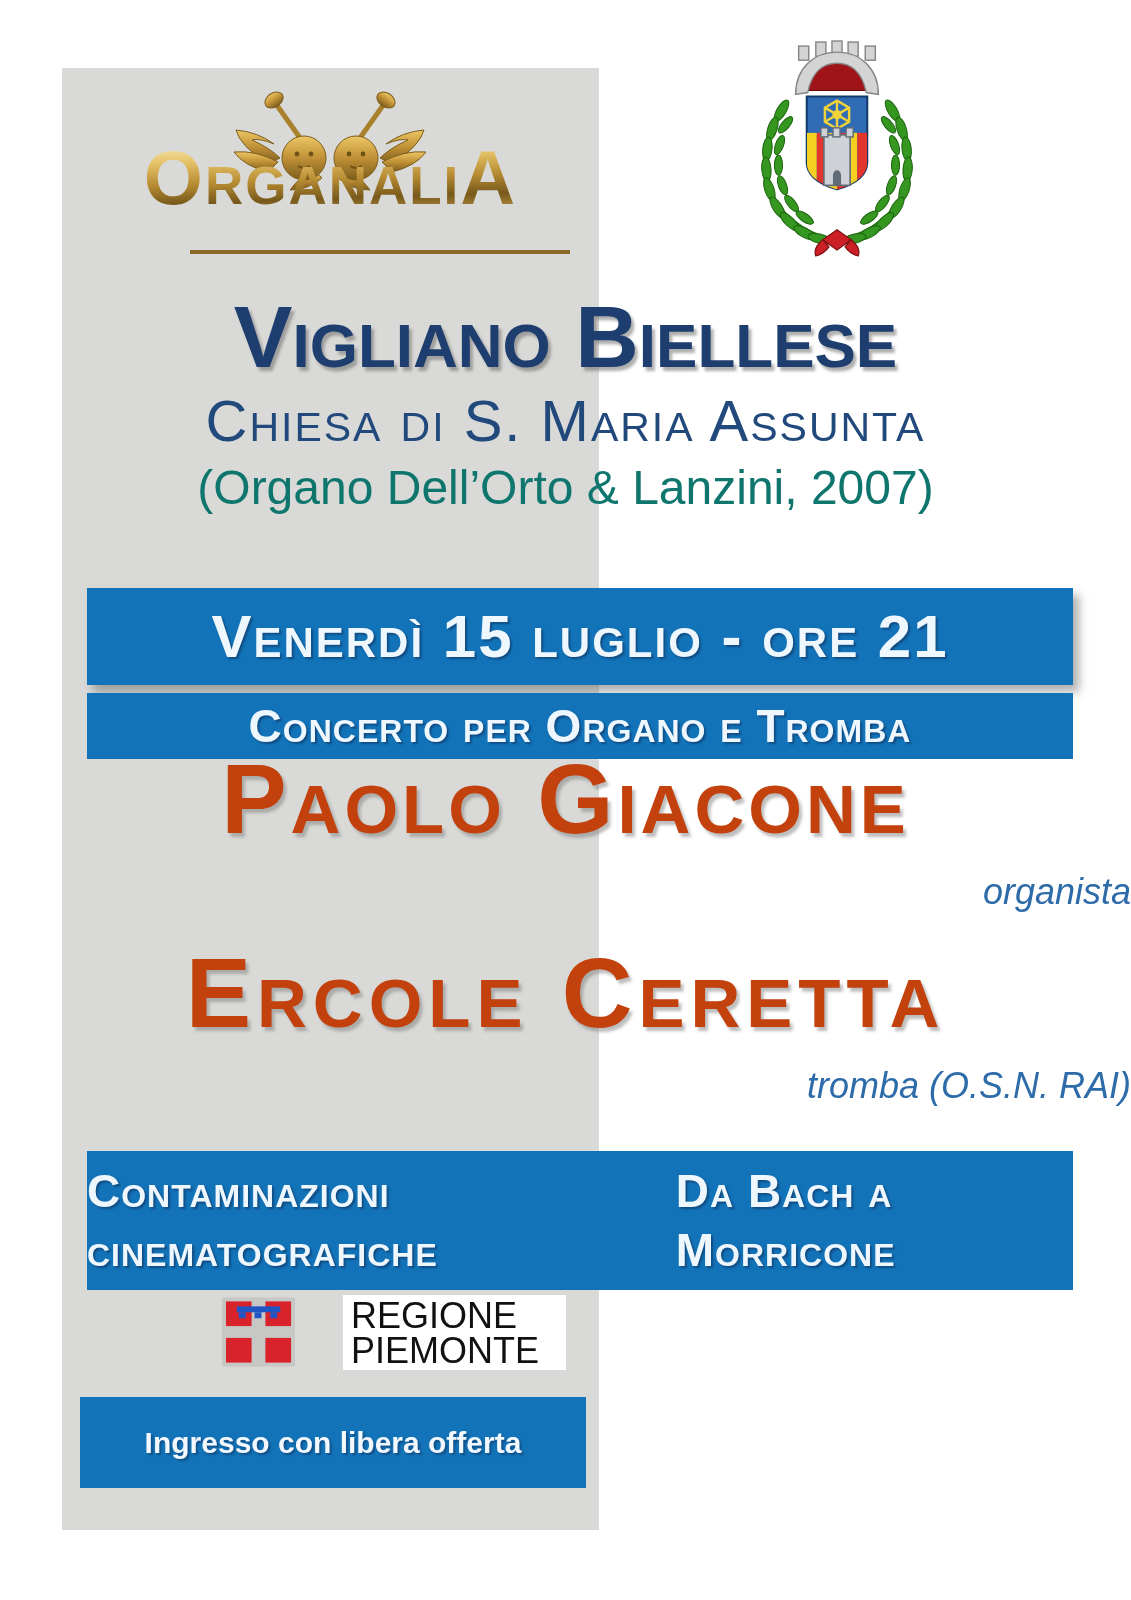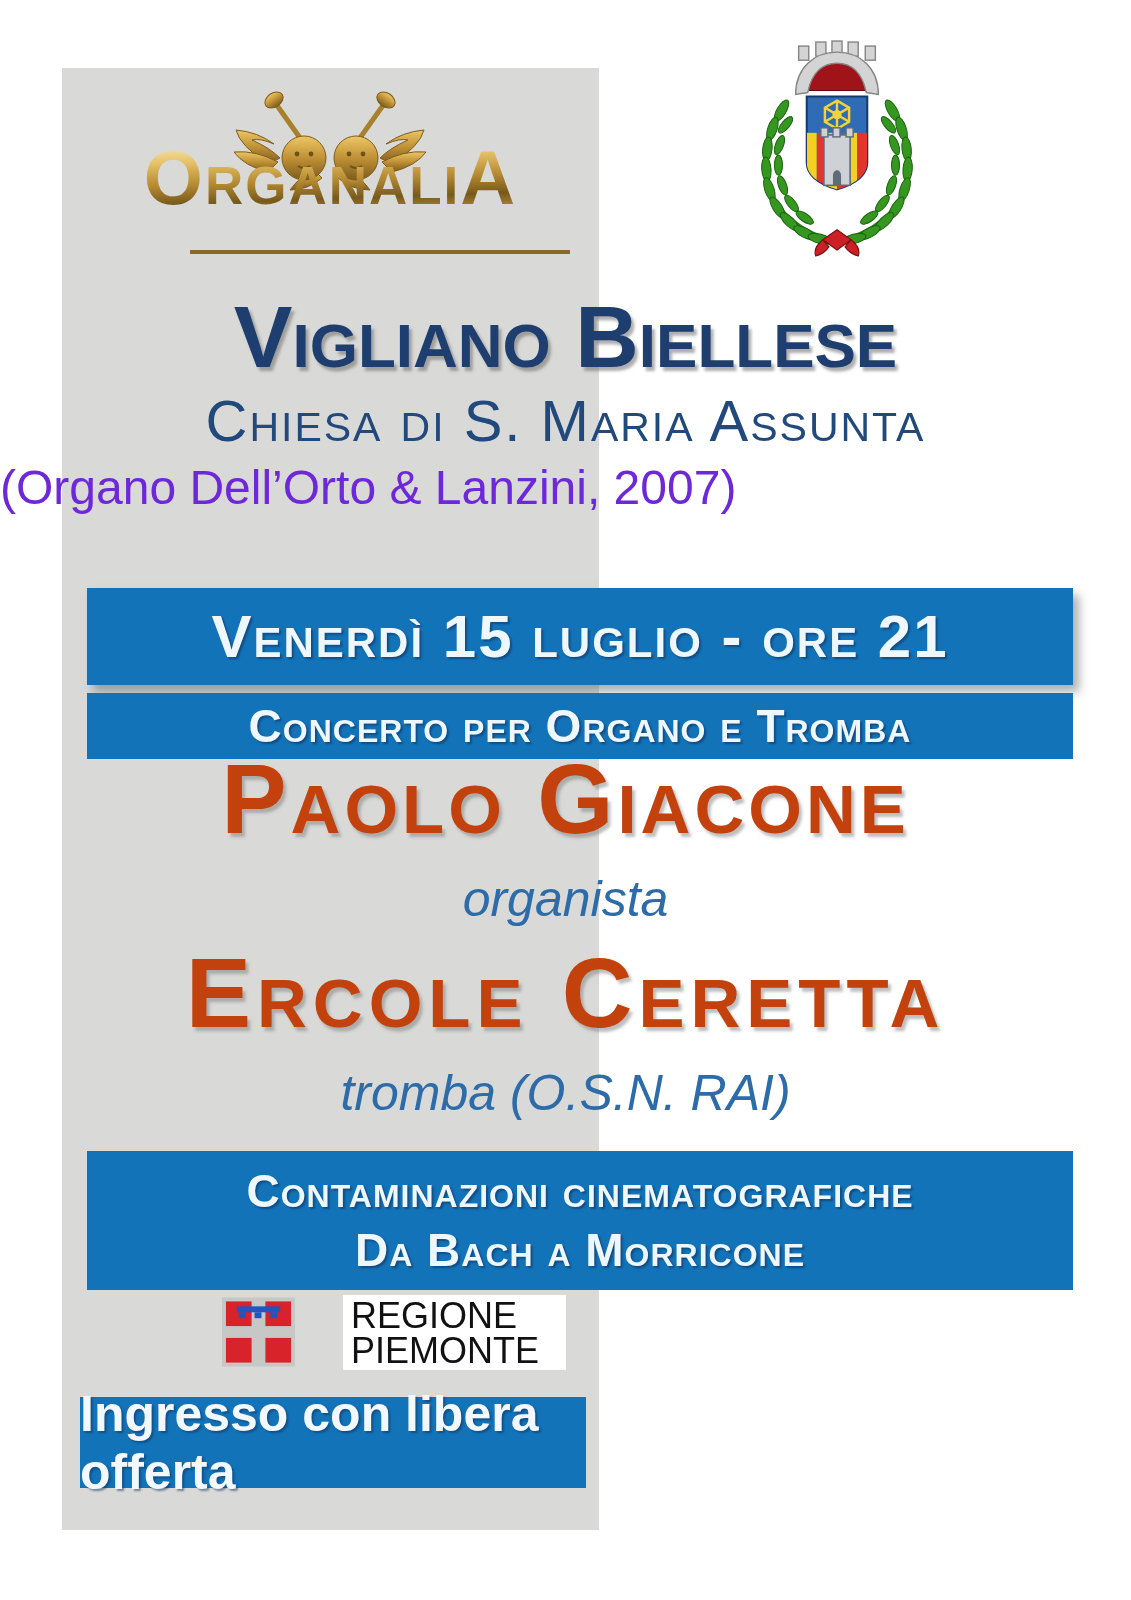--- a/index.html
+++ b/index.html
@@ -28,64 +28,64 @@
     position:absolute; left:0; top:293px; width:100%; text-align:center;
     font-variant-caps:small-caps; font-weight:bold; font-size:88px; line-height:1;
     letter-spacing:0px; color:#1d3e6e; text-shadow:3px 4px 3px rgba(110,110,110,.55);
   }
   .venue-line {
     position:absolute; left:0; top:392px; width:100%; text-align:center;
     font-variant-caps:small-caps; font-size:58px; line-height:1; color:#21497c;
     letter-spacing:2px;
   }
   .organ-line {
-    position:absolute; left:0; top:462px; width:100%; 
-    font-size:48px; line-height:1.1; color:#6d28d9;
+    position:absolute; left:0; top:462px; width:100%; text-align:center;
+    font-size:48px; line-height:1.1; color:#0f766e;
   }
 
   .banner {
     position:absolute; left:87px; width:986px; background:#1273b8;
     display:flex; align-items:center; justify-content:center;
     color:#eef7fd; font-variant-caps:small-caps; font-weight:bold;
     text-shadow:2px 2px 2px rgba(16,45,90,.55);
     margin-top:20px;
   }
   .banner-date   { top:568px; height:97px;  font-size:60px; letter-spacing:2px;
                    box-shadow:6px 7px 9px rgba(110,110,110,.55); }
   .banner-genre  { top:673px; height:66px;  font-size:46px; letter-spacing:1px; }
-  .banner-program{ top:1131px; height:139px; flex-direction:column; font-size:46px;
+  .banner-program{ top:1131px; height:139px; flex-direction:row; font-size:46px;
                    line-height:59px; letter-spacing:1px; }
 
   .performer-name {
     position:absolute; left:0; width:100%; text-align:center;
     font-variant-caps:small-caps; font-weight:bold; font-size:98px; line-height:1;
     color:#c2410c; text-shadow:3px 4px 3px rgba(125,125,125,.5);
   }
   .name-1 { top:750px; letter-spacing:4px; }
   .name-2 { top:944px; letter-spacing:6px; }
   .performer-role {
-    position:absolute; left:0; width:100%; text-align:center;
-    font-style:italic; font-size:50px; line-height:1; color:#2d6ba9;
+    position:absolute; left:0; width:100%; text-align:right;
+    font-style:italic; font-size:36px; line-height:1; color:#2d6ba9;
   }
   .role-1 { top:874px; }
   .role-2 { top:1068px; }
 
   
   .sponsor { position:absolute; left:222px; top:1295px; width:296px; height:75px; }
   .sponsor-shield { position:absolute; left:0; top:2px; width:73px; height:70px; }
   .sponsor-textbox {
     position:absolute; left:73px; top:0; width:223px; height:75px; background:#ffffff;
     display:flex; flex-direction:column; justify-content:center; padding-left:8px; box-sizing:border-box;margin-left:48px;
   }
   .sponsor-line { font-size:36px; line-height:35px; color:#111111; letter-spacing:0; }
 
   .banner-footer {
     position:absolute; left:80px; top:1397px; width:506px; height:91px; background:#1273b8;
     display:flex; align-items:center; justify-content:center;
-    color:#f2f8fd; font-weight:bold; font-size:50px;
+    color:#f2f8fd; font-weight:bold; font-size:30px;
     text-shadow:2px 2px 2px rgba(16,45,90,.5);
   }
 </style>
 </head>
 <body>
 
 <div class="poster">
 
   <div class="gray-band"></div>
 

